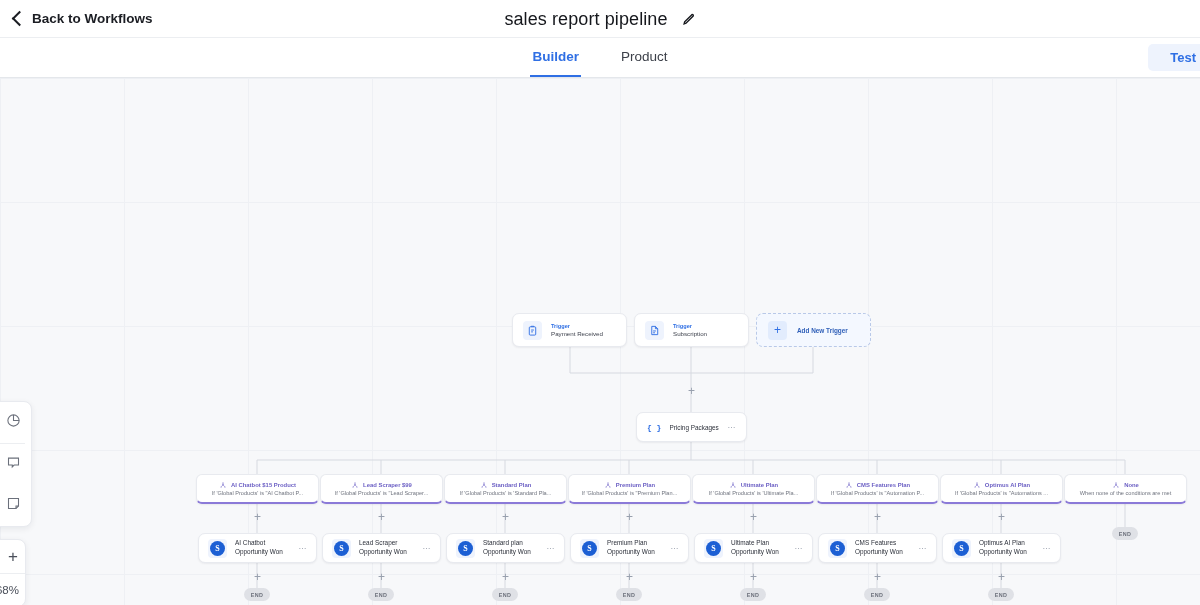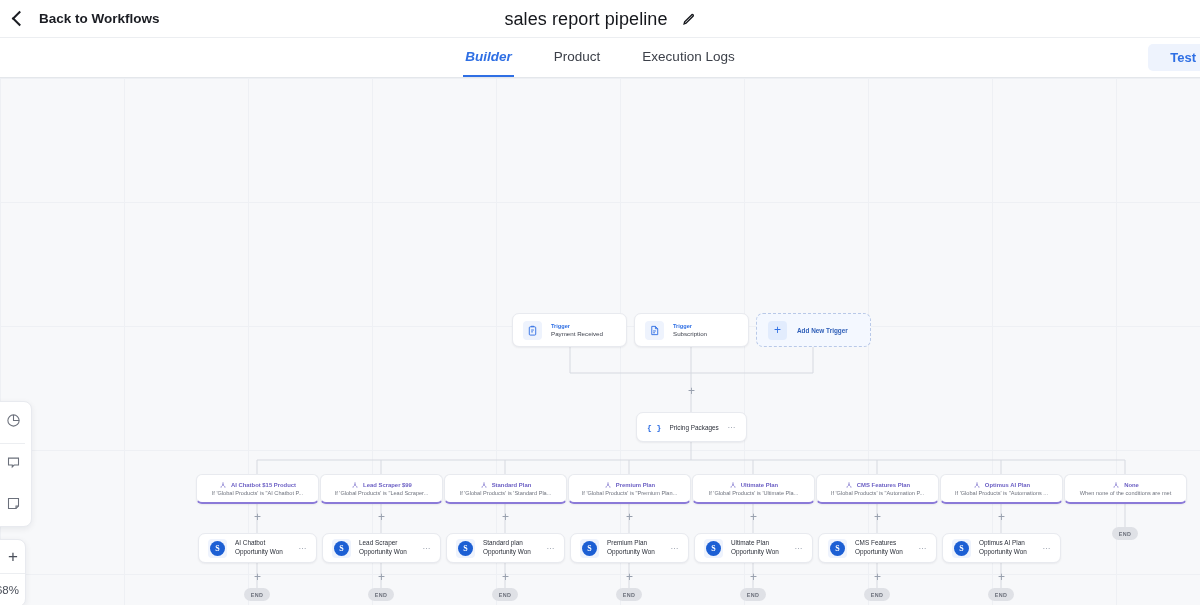--- a/index.html
+++ b/index.html
@@ -13,21 +13,21 @@
 
   
   .topbar {
     position: relative;
     height: 38px;
     background: #ffffff;
     border-bottom: 1px solid #eceef1;
     display: flex; align-items: center;
   }
   .back-link {
-    display: flex; align-items: center; gap: 14px;
+    display: flex; align-items: center; gap: 7px;
     padding-left: 14px;
     font-size: 13.5px; font-weight: 700; color: #1b1d23;
     cursor: pointer;
   }
   .chev {
     width: 11px; height: 11px;
     border-left: 2.4px solid #1b1d23;
     border-bottom: 2.4px solid #1b1d23;
     transform: rotate(45deg);
     margin-top: 0px;
@@ -49,21 +49,21 @@
     display: flex; align-items: stretch; justify-content: center;
     gap: 38px;
   }
   .tab {
     display: flex; align-items: center;
     font-size: 13.5px; color: #3c4049;
     cursor: pointer;
     border-bottom: 2.5px solid transparent;
     padding: 0 2px;
   }
-  .tab.active { color: #2f6fe4; font-weight: 600; border-bottom-color: #2f6fe4; font-style: italic; }
+  .tab.active { color: #2f6fe4; font-weight: 600; border-bottom-color: #2f6fe4; }
   .test-btn {
     position: absolute; right: -18px; top: 6px;
     background: #eef3fd; color: #2f6fe4;
     font-size: 13px; font-weight: 600;
     padding: 6px 22px; border-radius: 5px;
     cursor: pointer;
   }
 
   
   .canvas {
@@ -227,21 +227,20 @@
       <svg width="15" height="15" viewBox="0 0 24 24" fill="none" stroke="#15171c" stroke-width="2.2" stroke-linecap="round">
         <path d="M5 19l3-1L19.5 6.5a1.6 1.6 0 0 0-2.2-2.2L5.8 15.8 5 19z"></path>
       </svg>
     </span>
   </div>
 </div>
 
 <div class="tabbar">
   <div class="tab active">Builder</div>
   <div class="tab">Product</div>
-  <div class="tab">Execution Logs</div>
   <div class="test-btn">Test</div>
 </div>
 
 <div class="canvas">
   <div class="grid"></div>
 
   <svg class="lines" width="1200" height="527">
     <g stroke="#d6d9e0" stroke-width="1" fill="none">
 
       <path d="M570,269 L570,295 L813,295 L813,269"></path>

